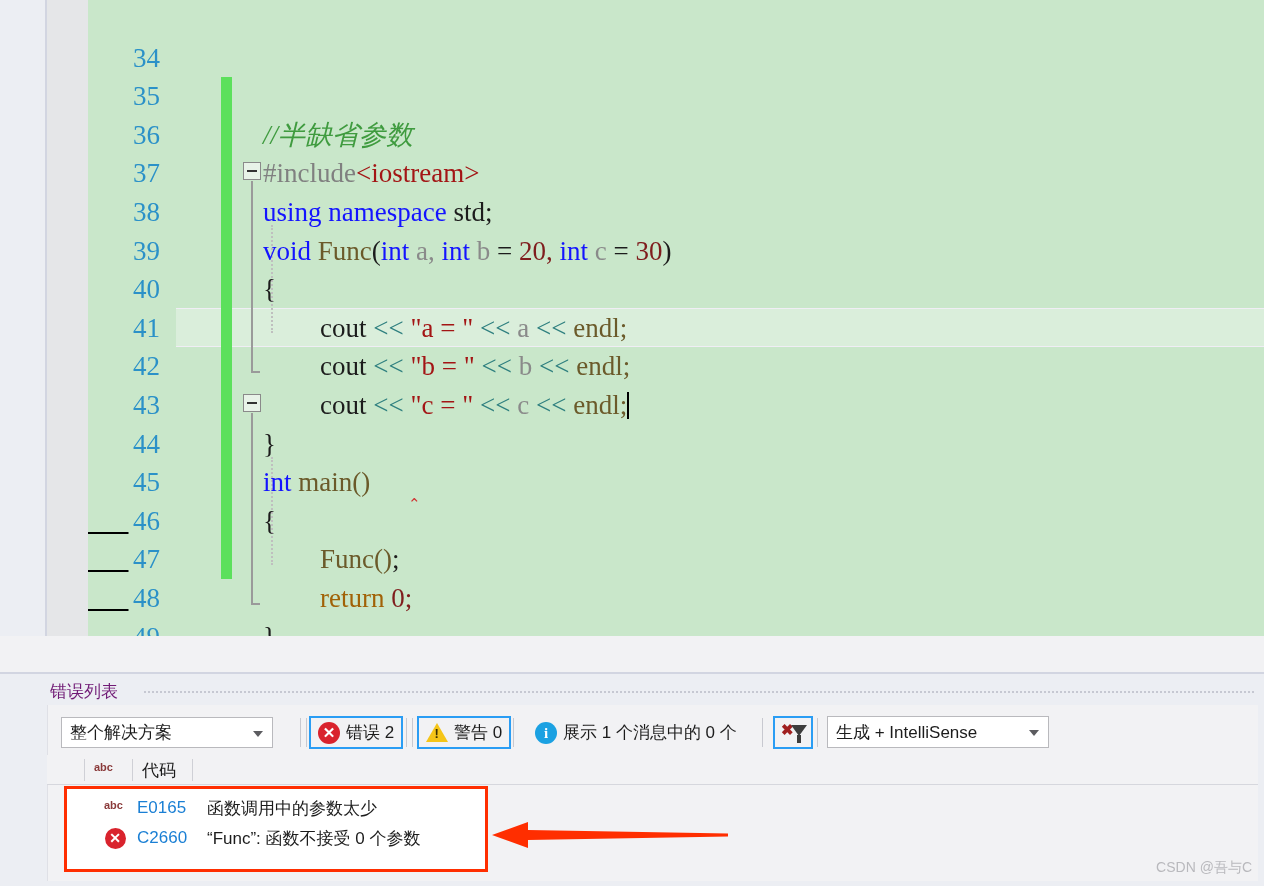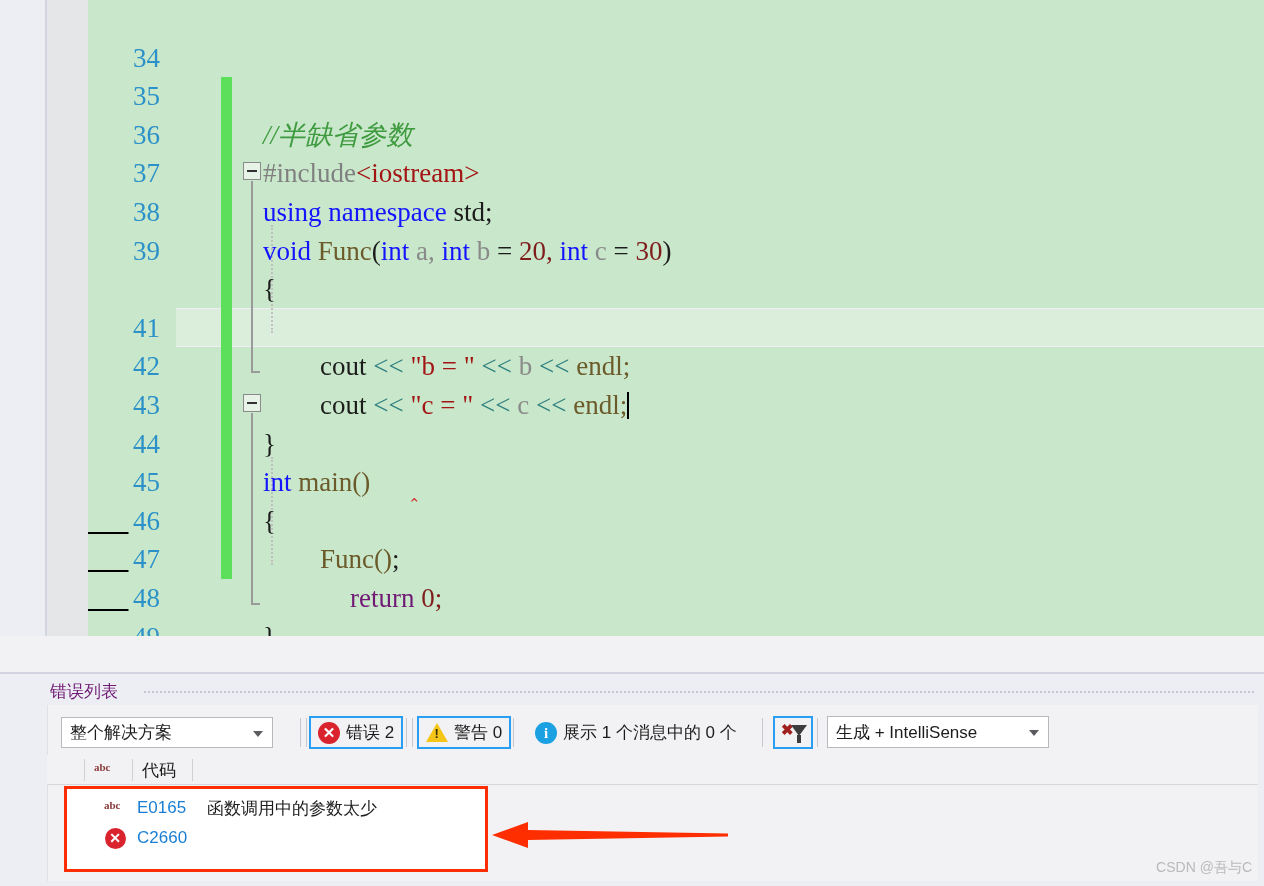--- a/index.html
+++ b/index.html
@@ -52,21 +52,21 @@
 
   
   .t-comment { color: #3f9b3f; font-style: italic; }
   .t-pre { color: #808080; }
   .t-kw { color: #1414ff; }
   .t-str { color: #a31515; }
   .t-fn { color: #6b5a2a; }
   .t-plain { color: #1c1c1c; }
   .t-var { color: #8a8a8a; }
   .t-op { color: #2e7f7f; }
-  .t-ret { color: #701a75; margin-left: 30px; }
+  .t-ret { color: #a16207; }
   .t-num { color: #7f1d1d; }
   .squiggle { position: absolute; color: #d03030; font-size: 15px; }
 
   
   .statusbar { position: absolute; left: 0; top: 636px; width: 1264px; height: 36px; background: #f2f2f4; }
 
   
   .panel { position: absolute; left: 0; top: 672px; width: 1264px; height: 214px; background: #eceef3; }
   .panel-topline { position: absolute; left: 0; top: 0; width: 1264px; height: 2px; background: #d2d5e1; }
   .panel-title { position: absolute; left: 50px; top: 680px; font-size: 17px; color: #701a75; }
@@ -115,21 +115,21 @@
     position: absolute; left: 827px; top: 716px; width: 222px; height: 32px;
     background: #fff; border: 1px solid #b9b9bd; font-size: 17px; color: #1c1c1c;
     display: flex; align-items: center; padding-left: 8px;
   }
 
   .col-header { position: absolute; left: 47px; top: 755px; width: 1211px; height: 30px; background: #f2f2f4; border-bottom: 1px solid #d6d7dd; }
   .ch-cell { position: absolute; top: 0; height: 30px; display: flex; align-items: center; font-size: 17px; color: #1c1c1c; }
   .ch-sep { position: absolute; top: 4px; width: 1px; height: 22px; background: #cfd0d6; }
   .sort-tri { width: 0; height: 0; border-left: 7px solid transparent; border-right: 7px solid transparent; border-top: 8px solid #3d3d3d; margin-left: 7px; }
   .abc-icon { position: relative; width: 22px; height: 18px; font-size: 11px; color: #8a3a3a;
-       font-family: Liberation Serif, serif; font-weight: bold; }
+       font-family: Liberation Sans, sans-serif; font-weight: bold; }
   .abc-wave { position: absolute; left: 1px; bottom: 0px; width: 20px; height: 4px; color: #c03030; font-size: 9px; overflow: hidden; }
 
   .rows-area { position: absolute; left: 64px; top: 786px; width: 424px; height: 86px; background: #fff; border: 3px solid #ff2e00; }
   .erow { position: absolute; left: 0; width: 100%; height: 30px; display: flex; align-items: center; font-size: 17px; }
   .erow-icon { position: absolute; left: 35px; width: 26px; display: flex; justify-content: center; }
   .erow-code { position: absolute; left: 70px; color: #1a7fd4; font-family: "Liberation Sans", sans-serif; }
   .erow-desc { position: absolute; left: 140px; color: #1c1c1c; }
 
   .red-arrow { position: absolute; left: 492px; top: 818px; width: 236px; height: 34px; }
   .watermark { position: absolute; right: 12px; bottom: 9px; font-size: 14px; color: #b9b9bd; }
@@ -181,20 +181,24 @@
     <div class="code-line" style="top:154.4px; position:absolute; left:0; right:0;">
       <span class="lnum">38</span>
       <span class="txt" style="left:175px;"><span class="t-kw">void</span> <span class="t-fn">Func</span><span class="t-plain">(</span><span class="t-kw">int</span> <span class="t-var">a,</span> <span class="t-kw">int</span> <span class="t-var">b</span> <span class="t-plain">=</span> <span class="t-num">20,</span> <span class="t-kw">int</span> <span class="t-var">c</span> <span class="t-plain">=</span> <span class="t-num">30</span><span class="t-plain">)</span></span>
     </div>
 
     <div class="code-line" style="top:193px; position:absolute; left:0; right:0;">
       <span class="lnum">39</span>
       <span class="txt" style="left:175px;"><span class="t-plain">{</span></span>
     </div>
 
+    <div class="code-line" style="top:231.6px; position:absolute; left:0; right:0;">
+      <span class="lnum">40</span>
+      <span class="txt" style="left:232px;"><span class="t-plain">cout</span> <span class="t-op">&lt;&lt;</span> <span class="t-str">"a = "</span> <span class="t-op">&lt;&lt;</span> <span class="t-var">a</span> <span class="t-op">&lt;&lt;</span> <span class="t-fn">endl;</span></span>
+    </div>
 
     <div class="code-line" style="top:270.2px; position:absolute; left:0; right:0;">
       <span class="lnum">41</span>
       <span class="txt" style="left:232px;"><span class="t-plain">cout</span> <span class="t-op">&lt;&lt;</span> <span class="t-str">"b = "</span> <span class="t-op">&lt;&lt;</span> <span class="t-var">b</span> <span class="t-op">&lt;&lt;</span> <span class="t-fn">endl;</span></span>
     </div>
 
     <div class="code-line" style="top:308.8px; position:absolute; left:0; right:0;">
       <span class="lnum">42</span>
       <span class="txt" style="left:232px;"><span class="t-plain">cout</span> <span class="t-op">&lt;&lt;</span> <span class="t-str">"c = "</span> <span class="t-op">&lt;&lt;</span> <span class="t-var">c</span> <span class="t-op">&lt;&lt;</span> <span class="t-fn">endl;</span><span class="caret"></span></span>
     </div>
@@ -330,20 +334,21 @@
       </span>
     </span>
     <span class="erow-code">E0165</span>
     <span class="erow-desc">函数调用中的参数太少</span>
   </div>
   <div class="erow" style="top:34px;">
     <span class="erow-icon">
       <span class="ic-err" style="width:21px;height:21px;line-height:21px;font-size:14px;">✕</span>
     </span>
     <span class="erow-code">C2660</span>
+    <span class="erow-desc">“Func”: 函数不接受 0 个参数</span>
   </div>
 </div>
 
 <svg class="red-arrow" viewBox="0 0 236 34">
   <polygon points="0,17 36,4 36,12 236,15.5 236,18.5 36,22 36,30" fill="#ff2e00"></polygon>
 </svg>
 
 <div class="watermark">CSDN @吾与C</div>
 
 </body></html>

